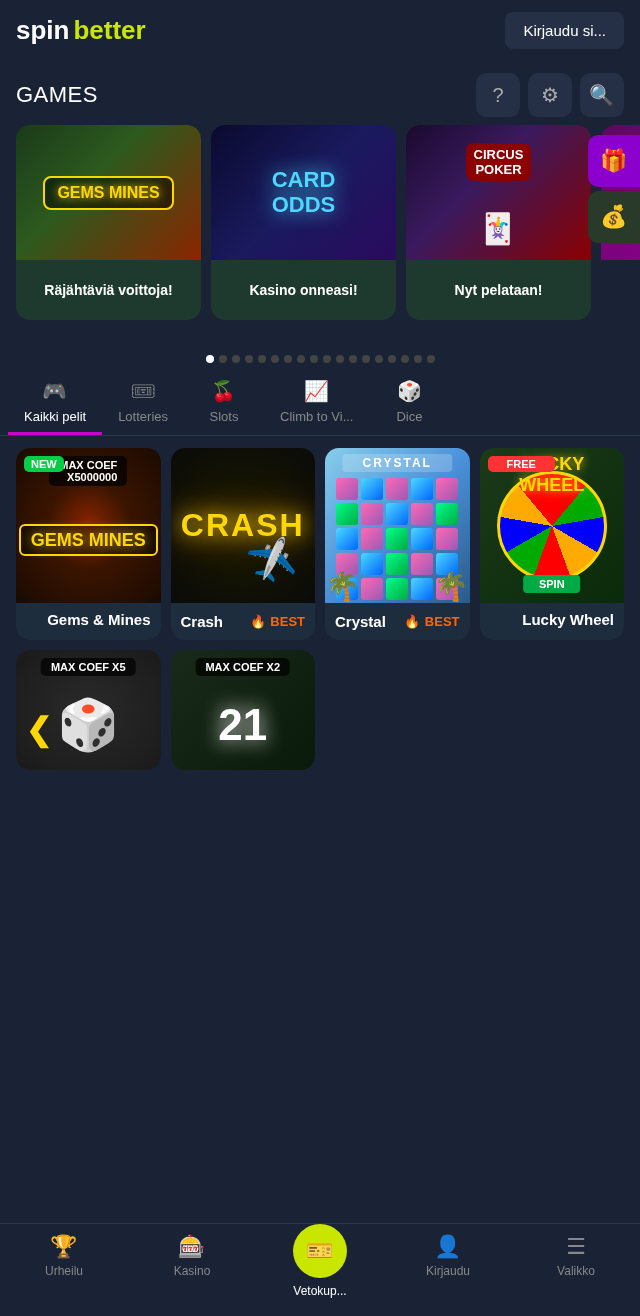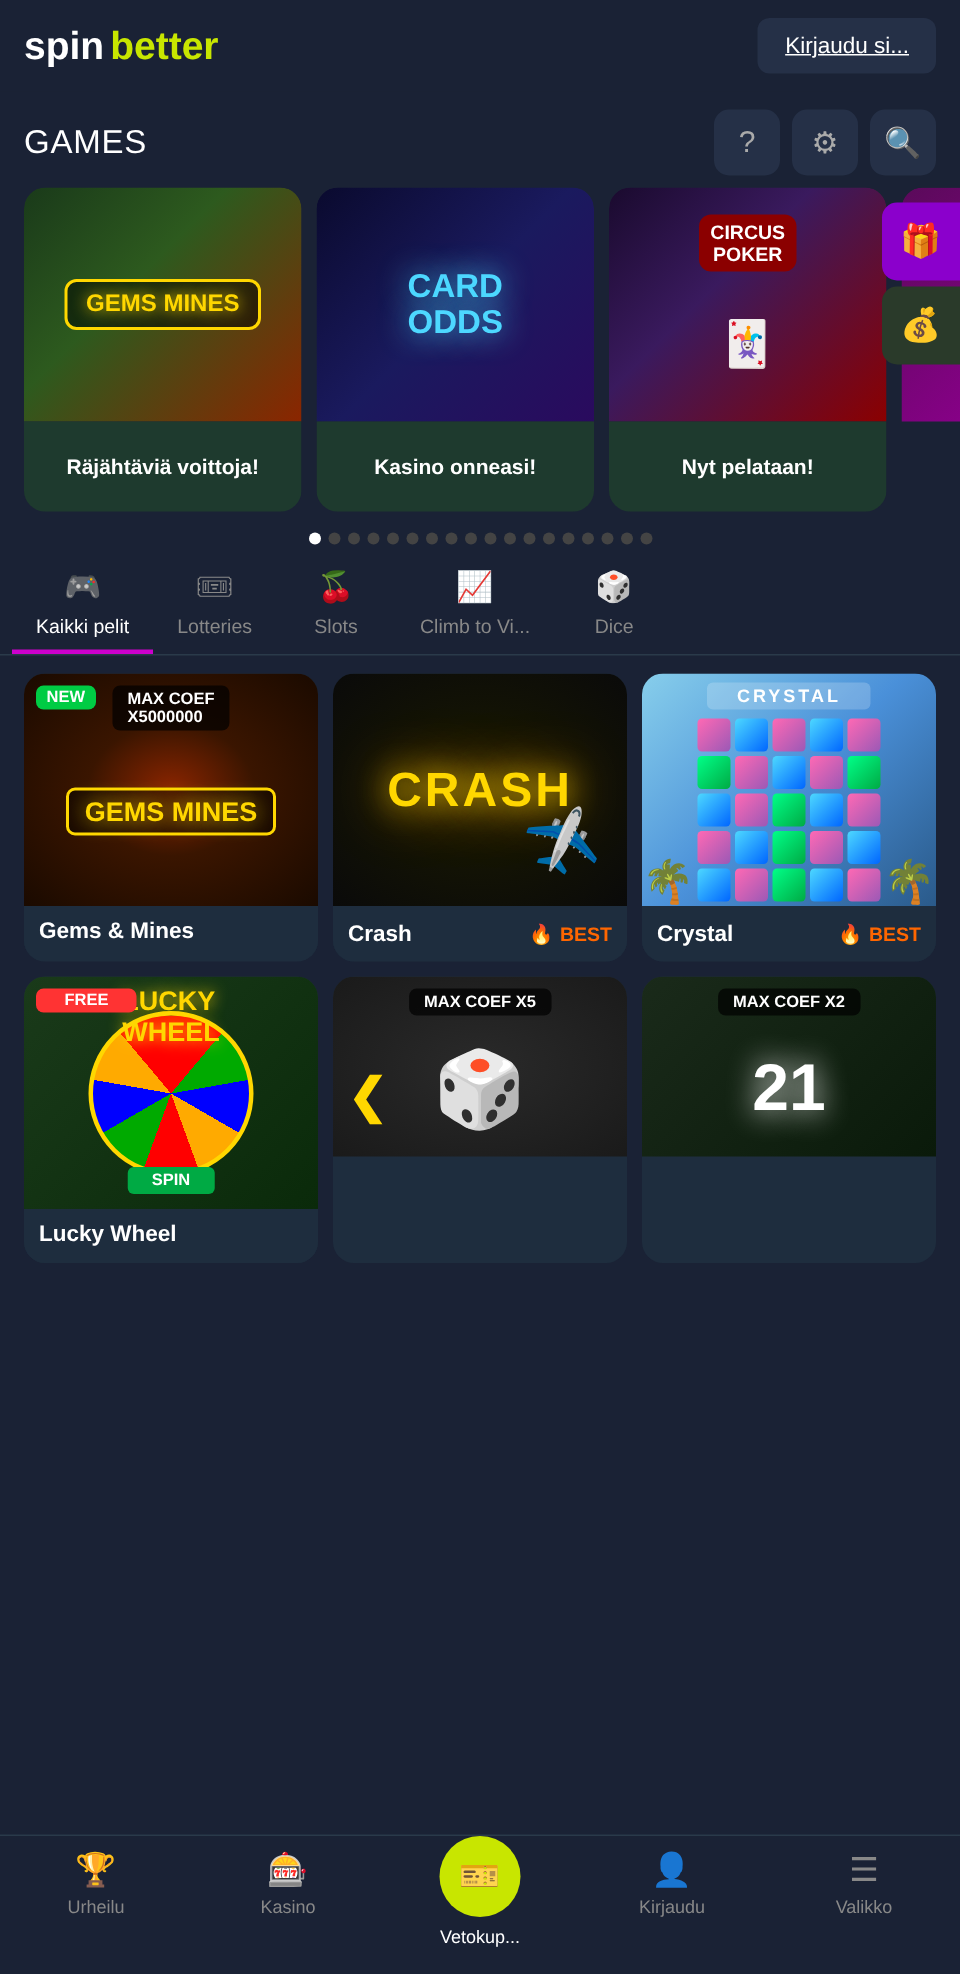--- a/index.html
+++ b/index.html
@@ -33,21 +33,20 @@
     }
     .logo-better {
       font-size: 26px;
       font-weight: 700;
       color: #c8e600;
     }
     .header-buttons {
       display: flex;
       gap: 20px;
       align-items: flex-start;
-      text-decoration: underline;
     }
     .btn-login {
       background: #253047;
       color: #fff;
       border: none;
       border-radius: 8px;
       padding: 10px 18px;
       font-size: 15px;
       cursor: pointer;
       white-space: nowrap;
@@ -110,21 +109,21 @@
     .banner-card {
       min-width: 185px;
       height: 220px;
       border-radius: 14px;
       overflow: hidden;
       position: relative;
       flex-shrink: 0;
     }
     .banner-card-bg {
       width: 100%;
-      height: 156px;
+      height: 135px;
       border-radius: 14px 14px 0 0;
     }
     .banner-card-text {
       background: #1e3a2e;
       padding: 8px 10px;
       font-size: 14px;
       font-weight: 700;
       color: #fff;
       text-align: center;
       min-height: 60px;
@@ -242,23 +241,24 @@
     }
     .tab.active {
       color: #fff;
       border-bottom: 3px solid #cc00cc;
     }
     .tab-icon { font-size: 20px; }
 
     
     .games-grid {
       display: grid;
-      grid-template-columns: 1fr 1fr 1fr;
+      grid-template-columns: 1fr 1fr 1fr 1fr;
       gap: 10px;
       padding: 12px 16px;
+      text-align: right;
     }
     .game-card {
       border-radius: 14px;
       overflow: hidden;
       position: relative;
       cursor: pointer;
       background: #1e2d3e;
     }
     .game-thumb {
       width: 100%;

